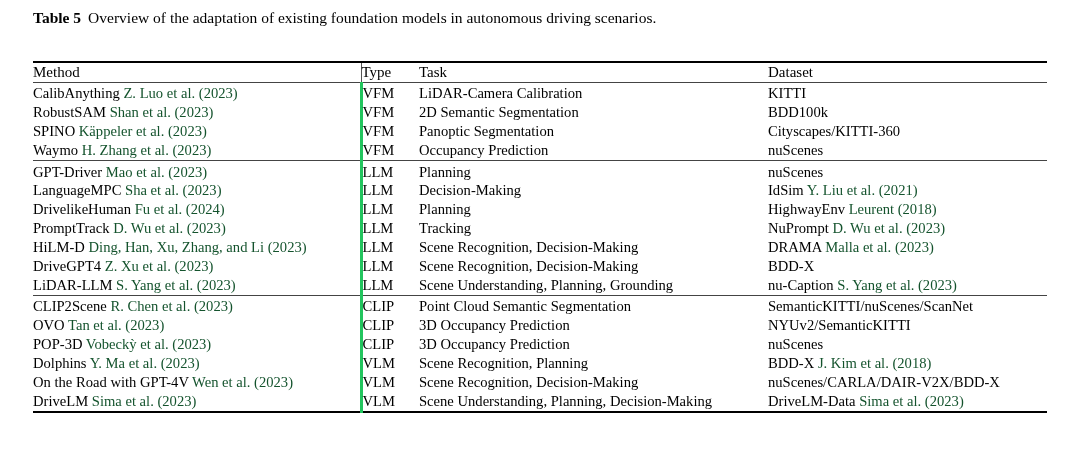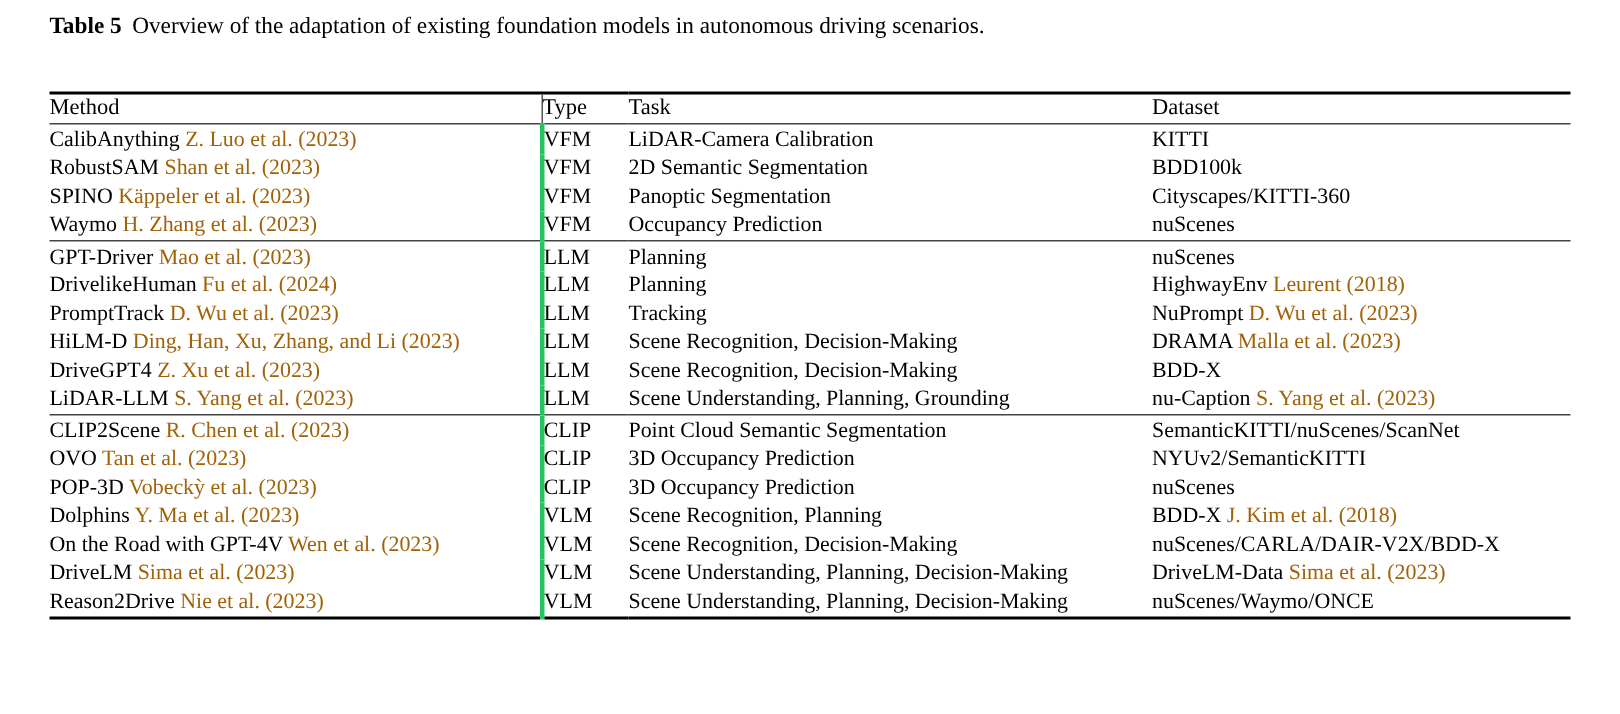--- a/index.html
+++ b/index.html
@@ -101,21 +101,21 @@
     height: 3px;
     line-height: 3px;
   }
 
   
   td.type { border-left: 3px solid #22c55e; }
 
   
   tr.first-of-group td { padding-top: 1.5px; }
 
-  .cite { color: #a16207; }
+  .cite { color: #14532d; }
   .ital { font-style: italic; }
 </style>
 </head>
 <body>
 
 <div class="page">
 
   <div class="caption">
     <span class="cap-label">Table 5</span><span class="cap-text">Overview of the adaptation of existing foundation models in autonomous driving scenarios.</span>
   </div>
@@ -161,20 +161,26 @@
             <td class="task">Occupancy Prediction</td>
             <td class="dataset"><span>nuScenes</span></td>
           </tr>
           <tr class="rule-thin first-of-group">
             <td class="method"><span>GPT-Driver</span> <span class="cite">Mao et al. (2023)</span></td>
             <td class="type">LLM</td>
             <td class="task">Planning</td>
             <td class="dataset"><span>nuScenes</span></td>
           </tr>
           <tr class="">
+            <td class="method"><span>LanguageMPC</span> <span class="cite">Sha et al. (2023)</span></td>
+            <td class="type">LLM</td>
+            <td class="task">Decision-Making</td>
+            <td class="dataset"><span>IdSim</span> <span class="cite">Y. Liu et al. (2021)</span></td>
+          </tr>
+          <tr class="">
             <td class="method"><span>DrivelikeHuman</span> <span class="cite">Fu et al. (2024)</span></td>
             <td class="type">LLM</td>
             <td class="task">Planning</td>
             <td class="dataset"><span>HighwayEnv</span> <span class="cite">Leurent (2018)</span></td>
           </tr>
           <tr class="">
             <td class="method"><span>PromptTrack</span> <span class="cite">D. Wu et al. (2023)</span></td>
             <td class="type">LLM</td>
             <td class="task">Tracking</td>
             <td class="dataset"><span>NuPrompt</span> <span class="cite">D. Wu et al. (2023)</span></td>
@@ -226,26 +232,20 @@
             <td class="type">VLM</td>
             <td class="task">Scene Recognition, Decision-Making</td>
             <td class="dataset"><span>nuScenes/CARLA/DAIR-V2X/BDD-X</span></td>
           </tr>
           <tr class="">
             <td class="method"><span>DriveLM</span> <span class="cite">Sima et al. (2023)</span></td>
             <td class="type">VLM</td>
             <td class="task">Scene Understanding, Planning, Decision-Making</td>
             <td class="dataset"><span>DriveLM-Data</span> <span class="cite">Sima et al. (2023)</span></td>
           </tr>
-          <tr class="">
-            <td class="method"><span>Reason2Drive</span> <span class="cite">Nie et al. (2023)</span></td>
-            <td class="type">VLM</td>
-            <td class="task">Scene Understanding, Planning, Decision-Making</td>
-            <td class="dataset"><span>nuScenes/Waymo/ONCE</span></td>
-          </tr>
           <tr class="rule-bottom spacer">
             <td></td>
             <td style="border-left:none"></td>
             <td></td>
             <td></td>
           </tr>
         </tbody>
     </table>
   </div>
 

